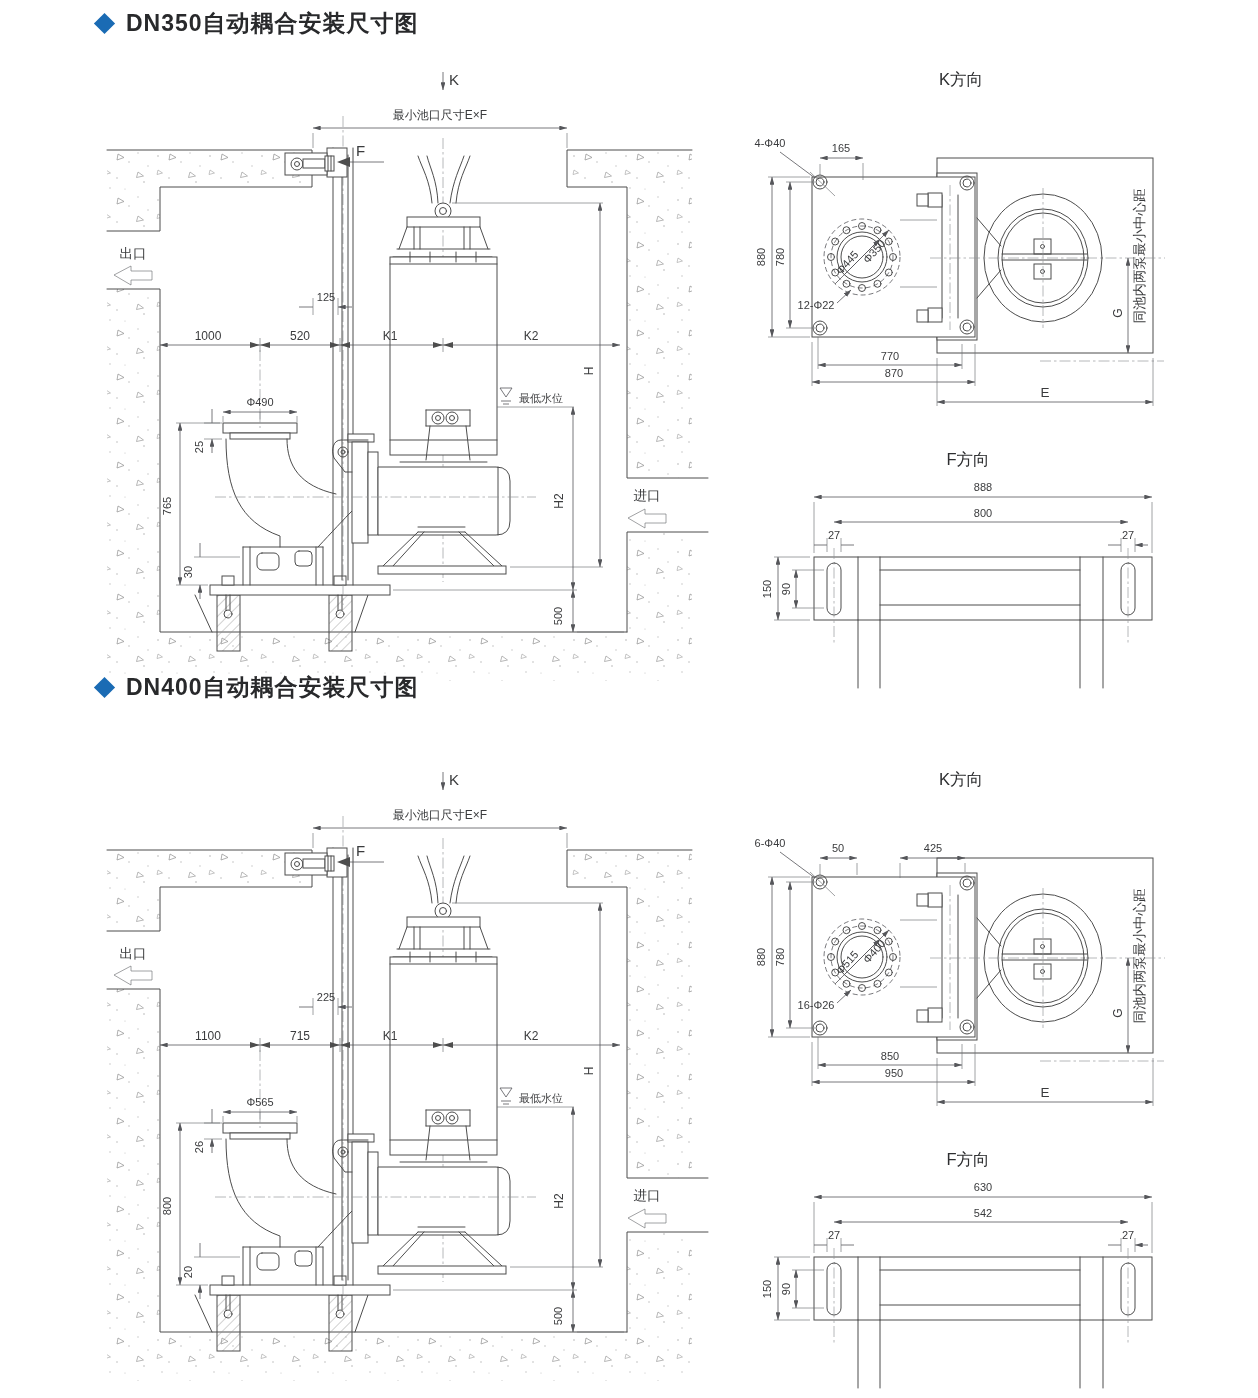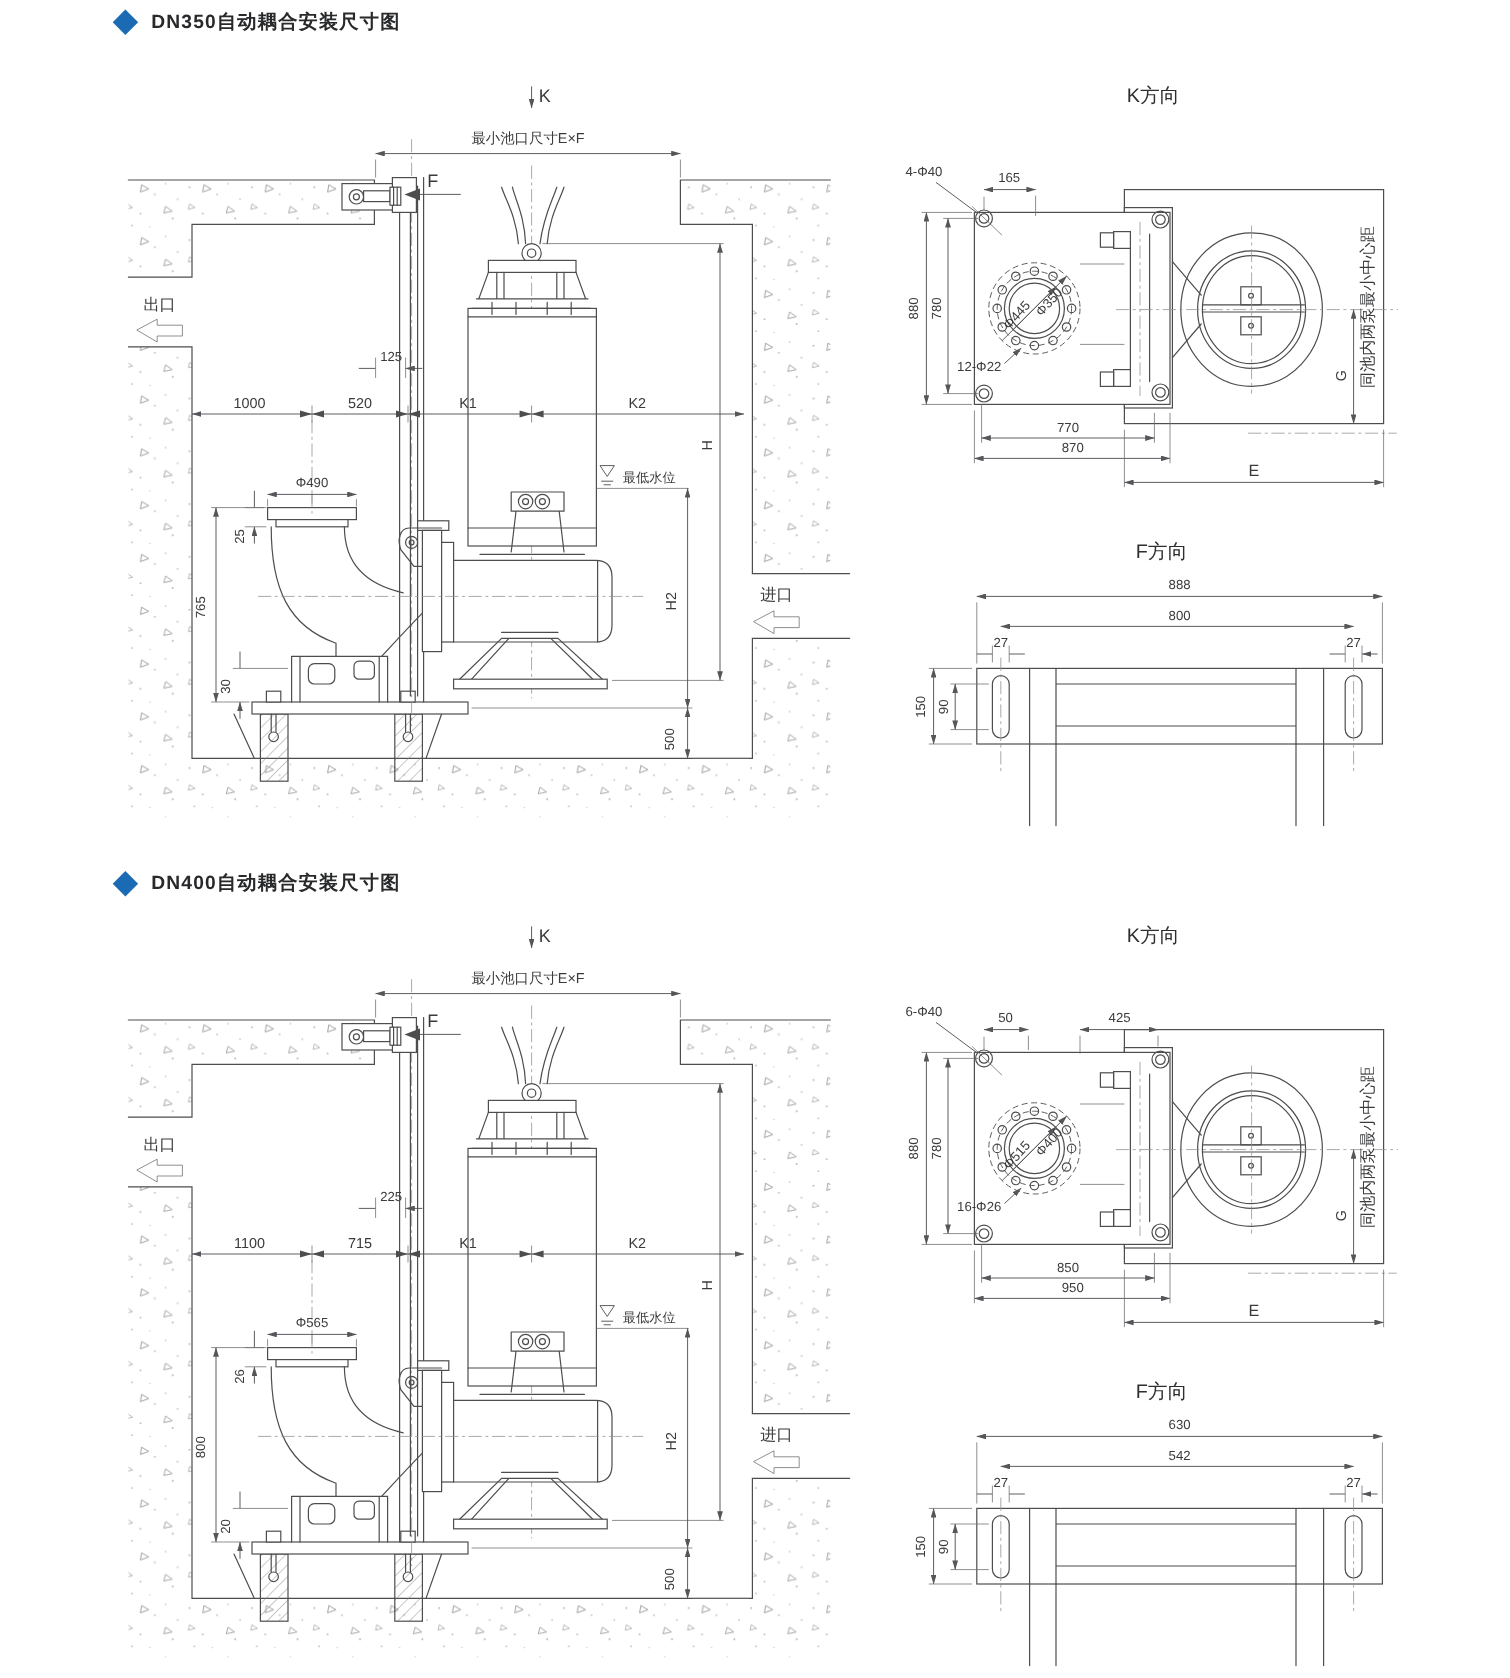--- a/index.html
+++ b/index.html
@@ -1,20 +1,20 @@
 <!DOCTYPE html>
 <html><head>
 <meta charset="utf-8">
 <style>
   html,body{margin:0;padding:0}
   body{width:1258px;height:1398px;position:relative;background:#ffffff;overflow:hidden;
        font-family:"Liberation Sans",sans-serif}
   .sec-title{position:absolute;display:flex;align-items:center;gap:14px}
   .diamond{width:15px;height:15px;background:#1a6bb4;transform:rotate(45deg);flex:0 0 auto}
-  .sec-title h2{font-size:16px;font-weight:bold;color:#28292b;margin:0;letter-spacing:1px}
+  .sec-title h2{font-size:23px;font-weight:bold;color:#28292b;margin:0;letter-spacing:1px}
   svg.view{position:absolute;overflow:visible}
   
   .art{stroke:#4d4d4d;fill:none;stroke-width:1;stroke-linecap:round}
   .artf{stroke:#4d4d4d;fill:#ffffff;stroke-width:1}
   .solid{fill:#4d4d4d;stroke:none}
   .dim{stroke:#55565a;fill:none;stroke-width:.8}
   .thin{stroke:#6e6f72;fill:none;stroke-width:.65}
   .cl{stroke:#909196;fill:none;stroke-width:.65;stroke-dasharray:11 3 2.5 3}
   .dash{stroke:#55565a;fill:none;stroke-width:.8;stroke-dasharray:5 3}
   text{fill:#3a3b3d;font-family:"Liberation Sans",sans-serif}
@@ -327,21 +327,21 @@
     <text x="243" y="71" class="lbl mid">888</text>
     <text x="243" y="97" class="lbl mid">800</text>
     <text x="94" y="119" class="lbl mid">27</text>
     <text x="388" y="119" class="lbl mid">27</text>
     <text x="31" y="169" transform="rotate(-90 31 169)" class="lbl mid">150</text>
     <text x="50" y="169" transform="rotate(-90 50 169)" class="lbl mid">90</text>
   </svg>
 </div>
 
 <div>
-  <div class="sec-title" style="left:97px;top:726px">
+  <div class="sec-title" style="left:97px;top:672px">
     <span class="diamond"></span>
     <h2>DN400自动耦合安装尺寸图</h2>
   </div>
 
   <svg class="view" style="left:100px;top:760px" width="610" height="638" viewBox="0 0 610 638">
     <use href="#g-main" xlink:href="#g-main"></use>
     <text x="349" y="25" class="big">K</text>
     <text x="340" y="59" class="lbl12 mid">最小池口尺寸E×F</text>
     <text x="256" y="96" class="big">F</text>
     <text x="226" y="241" class="lbl mid">225</text>

